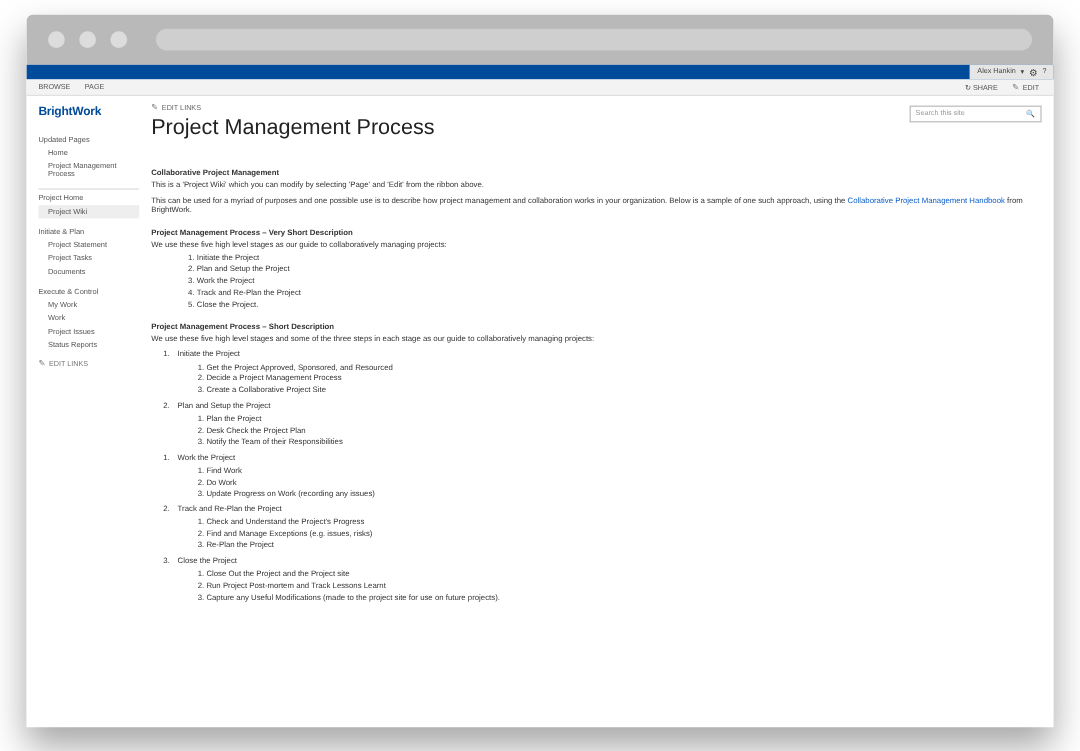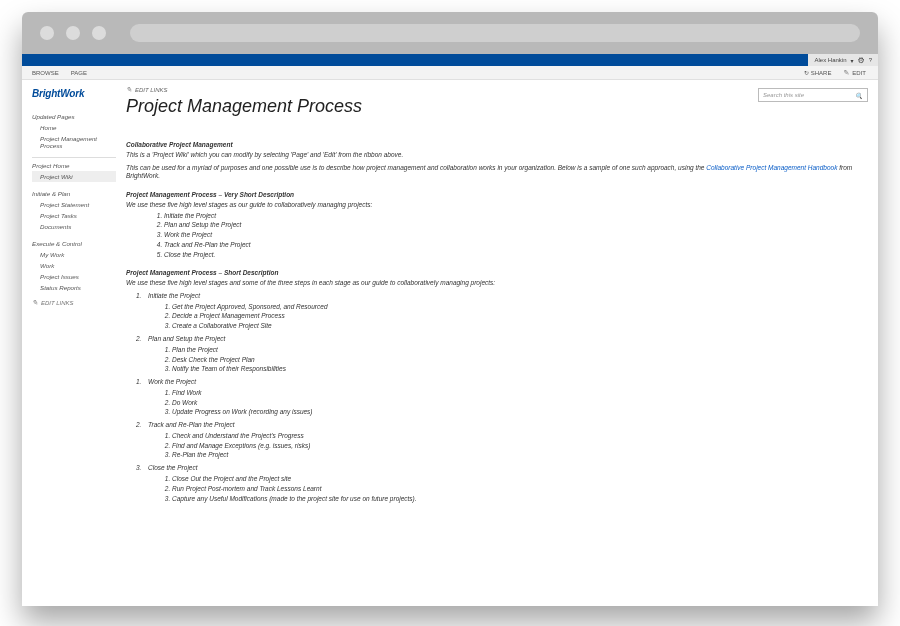--- a/index.html
+++ b/index.html
@@ -21,21 +21,21 @@
   .gear { font-size: 8px; }
 
   .ribbon-tabs {
     height: 14px; background: #f3f3f3; border-bottom: 1px solid #e0e0e0;
     display: flex; align-items: center; justify-content: space-between;
     font-size: 6px; color: #555; padding: 0 12px 0 10px;
   }
   .tabs-left { display: flex; gap: 12px; }
   .tabs-right { display: flex; gap: 12px; align-items: center; }
 
-  .content { display: flex; padding: 6px 10px 10px 10px; height: calc(100% - 68px); overflow: hidden; font-style: italic; }
+  .content { display: flex; padding: 6px 10px 10px 10px; height: calc(100% - 68px); overflow: hidden; }
   .sidebar { width: 84px; flex-shrink: 0; font-size: 6.2px; color: #444; padding-top: 2px; }
   .logo { font-size: 10px; font-weight: 700; color: #004b9a; letter-spacing: -0.2px; margin-bottom: 12px; }
   .nav-section { margin-bottom: 6px; }
   .nav-head { color: #555; padding: 2px 0; cursor: pointer; }
   .nav-head.top { border-top: 1px solid #ddd; padding-top: 4px; }
   .nav-item { color: #555; padding: 2px 0 2px 8px; cursor: pointer; }
   .nav-item.active { background: #eee; }
   .edit-links-side { color: #777; font-size: 6px; margin-top: 6px; }
 
   .main { flex: 1; padding-left: 10px; font-size: 7px; color: #333; }

